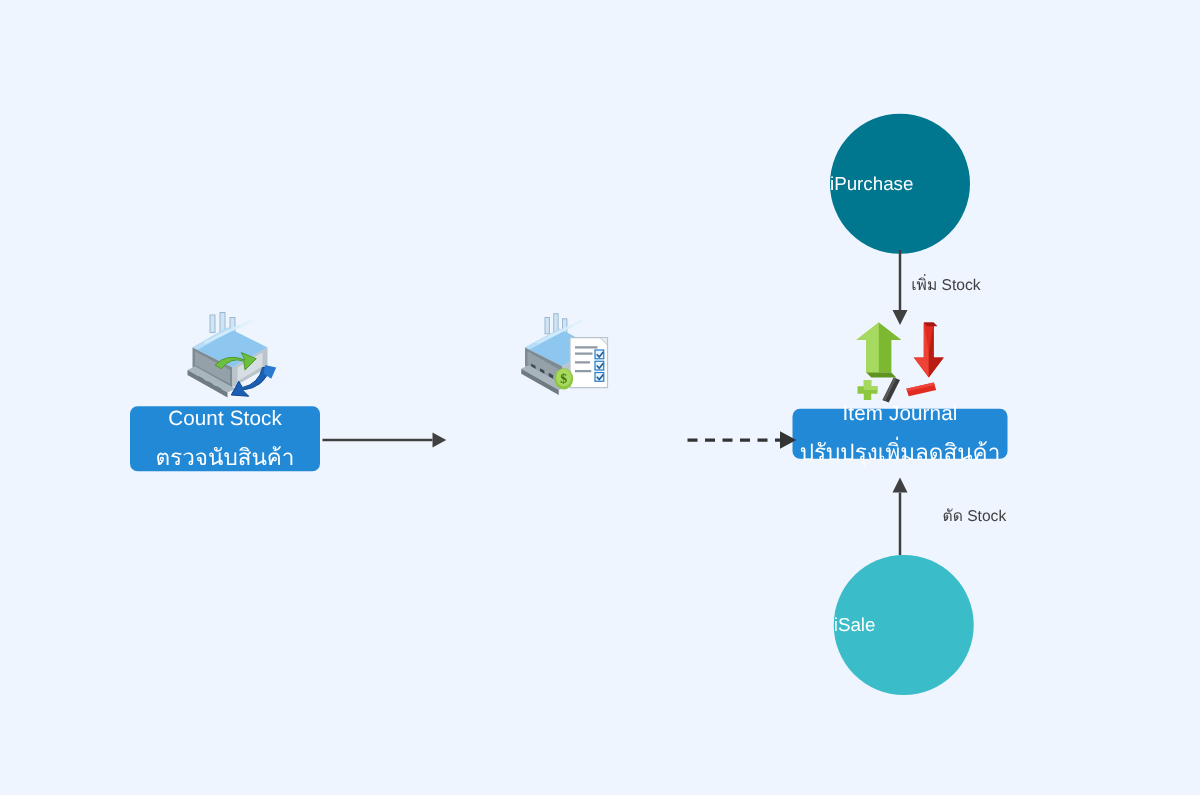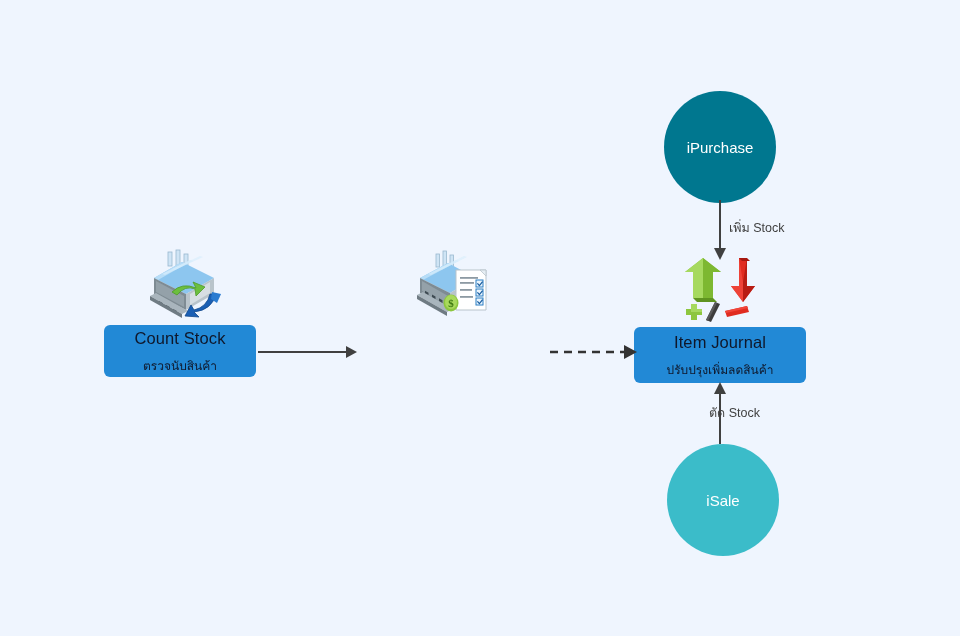--- a/index.html
+++ b/index.html
@@ -23,46 +23,46 @@
   
   .pbox {
     position: absolute;
     background: #2289d6;
     border-radius: 6px;
     box-sizing: border-box;
     display: flex;
     flex-direction: column;
     align-items: center;
     justify-content: center;
-    color: #0f172a;
+    color: #ffffff;
     text-align: center;
     line-height: 1.1;
   }
   .pbox .en {
     font-size: 16.5px;
     letter-spacing: .1px;
     white-space: nowrap;
   }
   .pbox .th {
-    font-size: 12px;
+    font-size: 18px;
     margin-top: 13px;
     white-space: nowrap;
   }
 
   #box-count     { left: 104px; top: 325px; width: 152px; height: 52px; }
   #box-verify    { left: 355px; top: 325px; width: 193px; height: 53px; }
-  #box-journal   { left: 634px; top: 327px; width: 172px; height: 56px; }
+  #box-journal   { left: 634px; top: 327px; width: 172px; height: 40px; }
 
   
   .circle {
     position: absolute;
     border-radius: 50%;
     display: flex;
     align-items: center;
-    justify-content: center;
+    justify-content: flex-start;
     color: #ffffff;
     font-size: 15px;
   }
   #circle-ipurchase {
     left: 664px; top: 91px; width: 112px; height: 112px;
     background: #00778f;
   }
   #circle-isale {
     left: 667px; top: 444px; width: 112px; height: 112px;
     background: #3bbcc9;
@@ -88,21 +88,21 @@
   #conn-v-up   { left: 700px; top: 382px; width: 42px; height: 64px; }
 
   
   .edge-label {
     position: absolute;
     font-size: 12.5px;
     color: #404040;
     white-space: nowrap;
   }
   #label-add    { left: 729px; top: 218px; }
-  #label-deduct { left: 709px; top: 403px; }
+  #label-deduct { left: 754px; top: 403px; }
 </style>
 </head>
 <body>
 
 <div id="canvas">
 
   <div class="icon-wrap" id="icon-count">
     <svg width="96" height="72" viewBox="0 0 96 72">
 
       <g>

